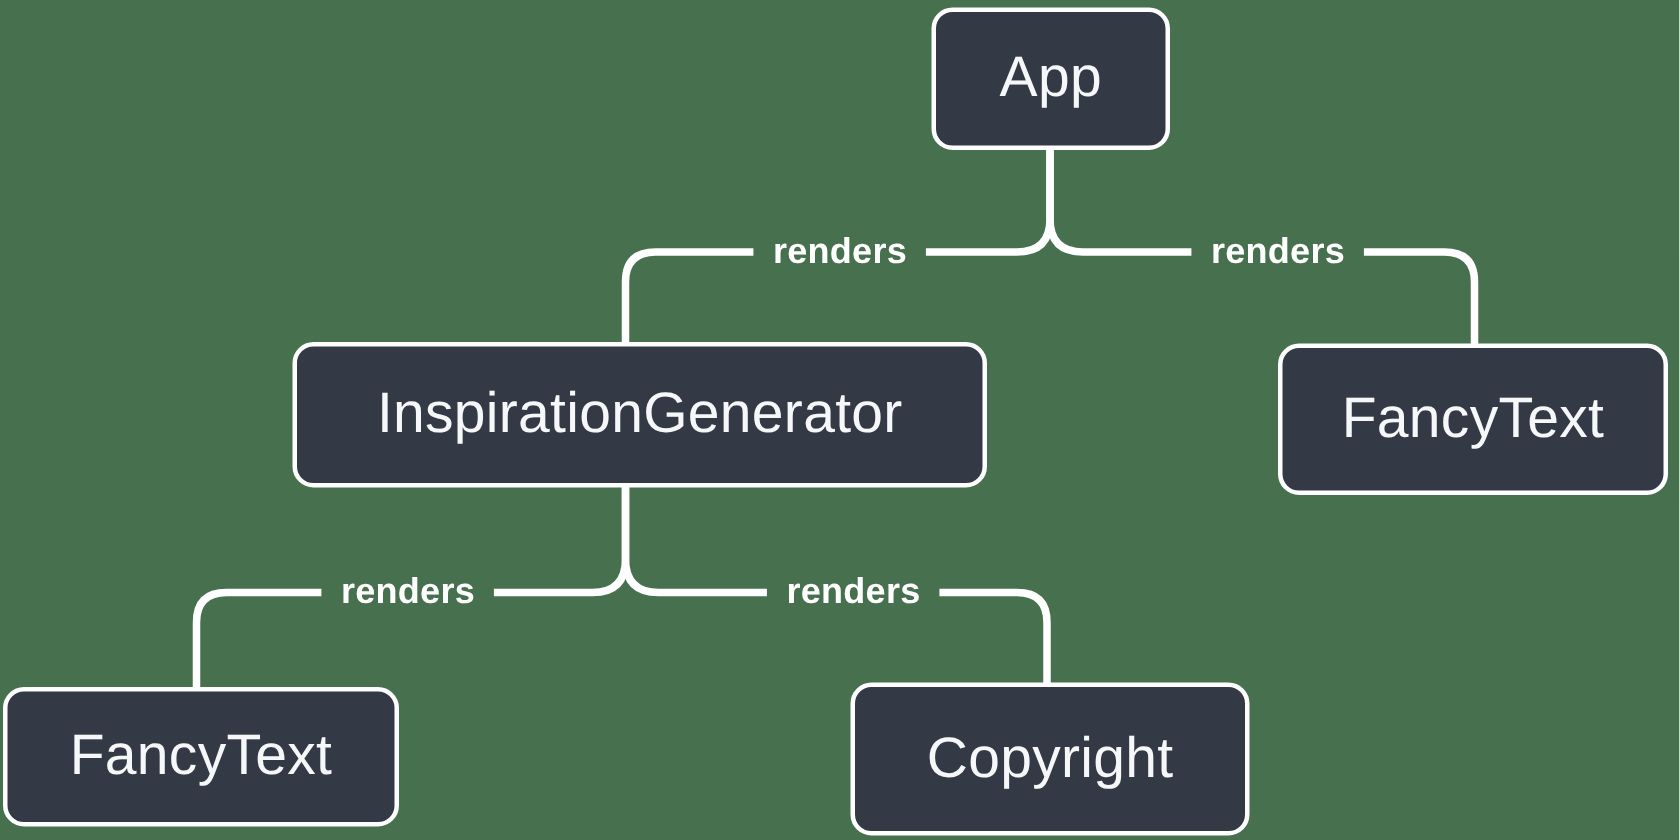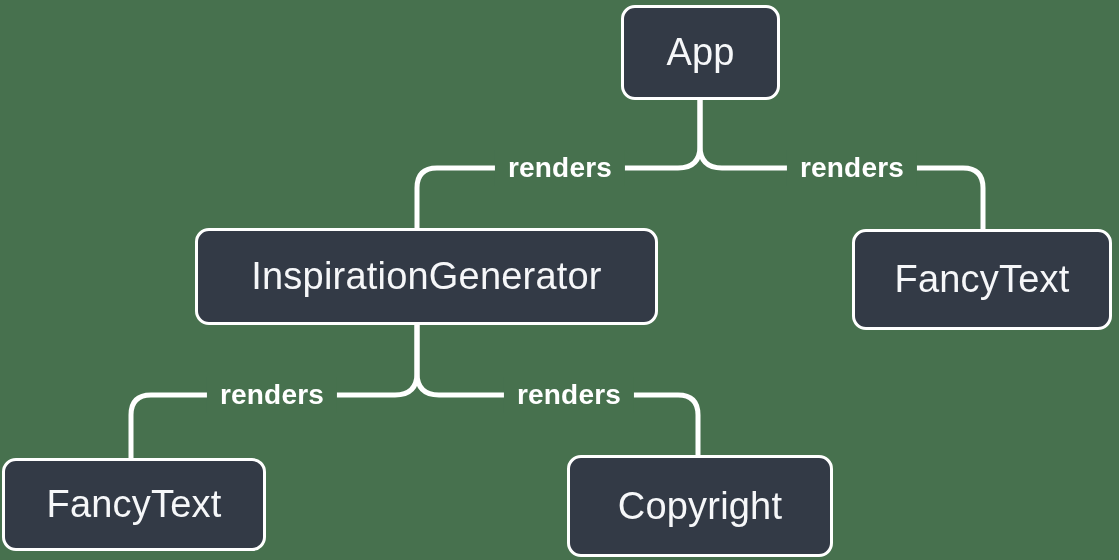--- a/index.html
+++ b/index.html
@@ -51,21 +51,21 @@
   .node-app                    { left: 621px; top: 5px;   width: 159px; height: 95px;  }
   .node-inspiration-generator  { left: 195px; top: 228px; width: 463px; height: 97px;  }
   .node-fancy-text-top-right   { left: 852px; top: 229px; width: 260px; height: 101px; }
   .node-fancy-text-bottom-left { left: 2px;   top: 458px; width: 264px; height: 93px;  }
   .node-copyright              { left: 567px; top: 455px; width: 266px; height: 102px;  }
   .edge-label {
     position: absolute;
     transform: translate(-50%, -50%);
     background: var(--bg);
     color: var(--label-text);
-    font-size: 28px;
+    font-size: 24px;
     font-weight: 600;
     padding: 2px 13px;
     white-space: nowrap;
     letter-spacing: 0.2px;
   }
   .edge-label-1 { left: 560px; top: 168px; }
   .edge-label-2 { left: 852px; top: 168px; }
   .edge-label-3 { left: 272px; top: 395px; }
   .edge-label-4 { left: 569px; top: 395px; }
 </style>

